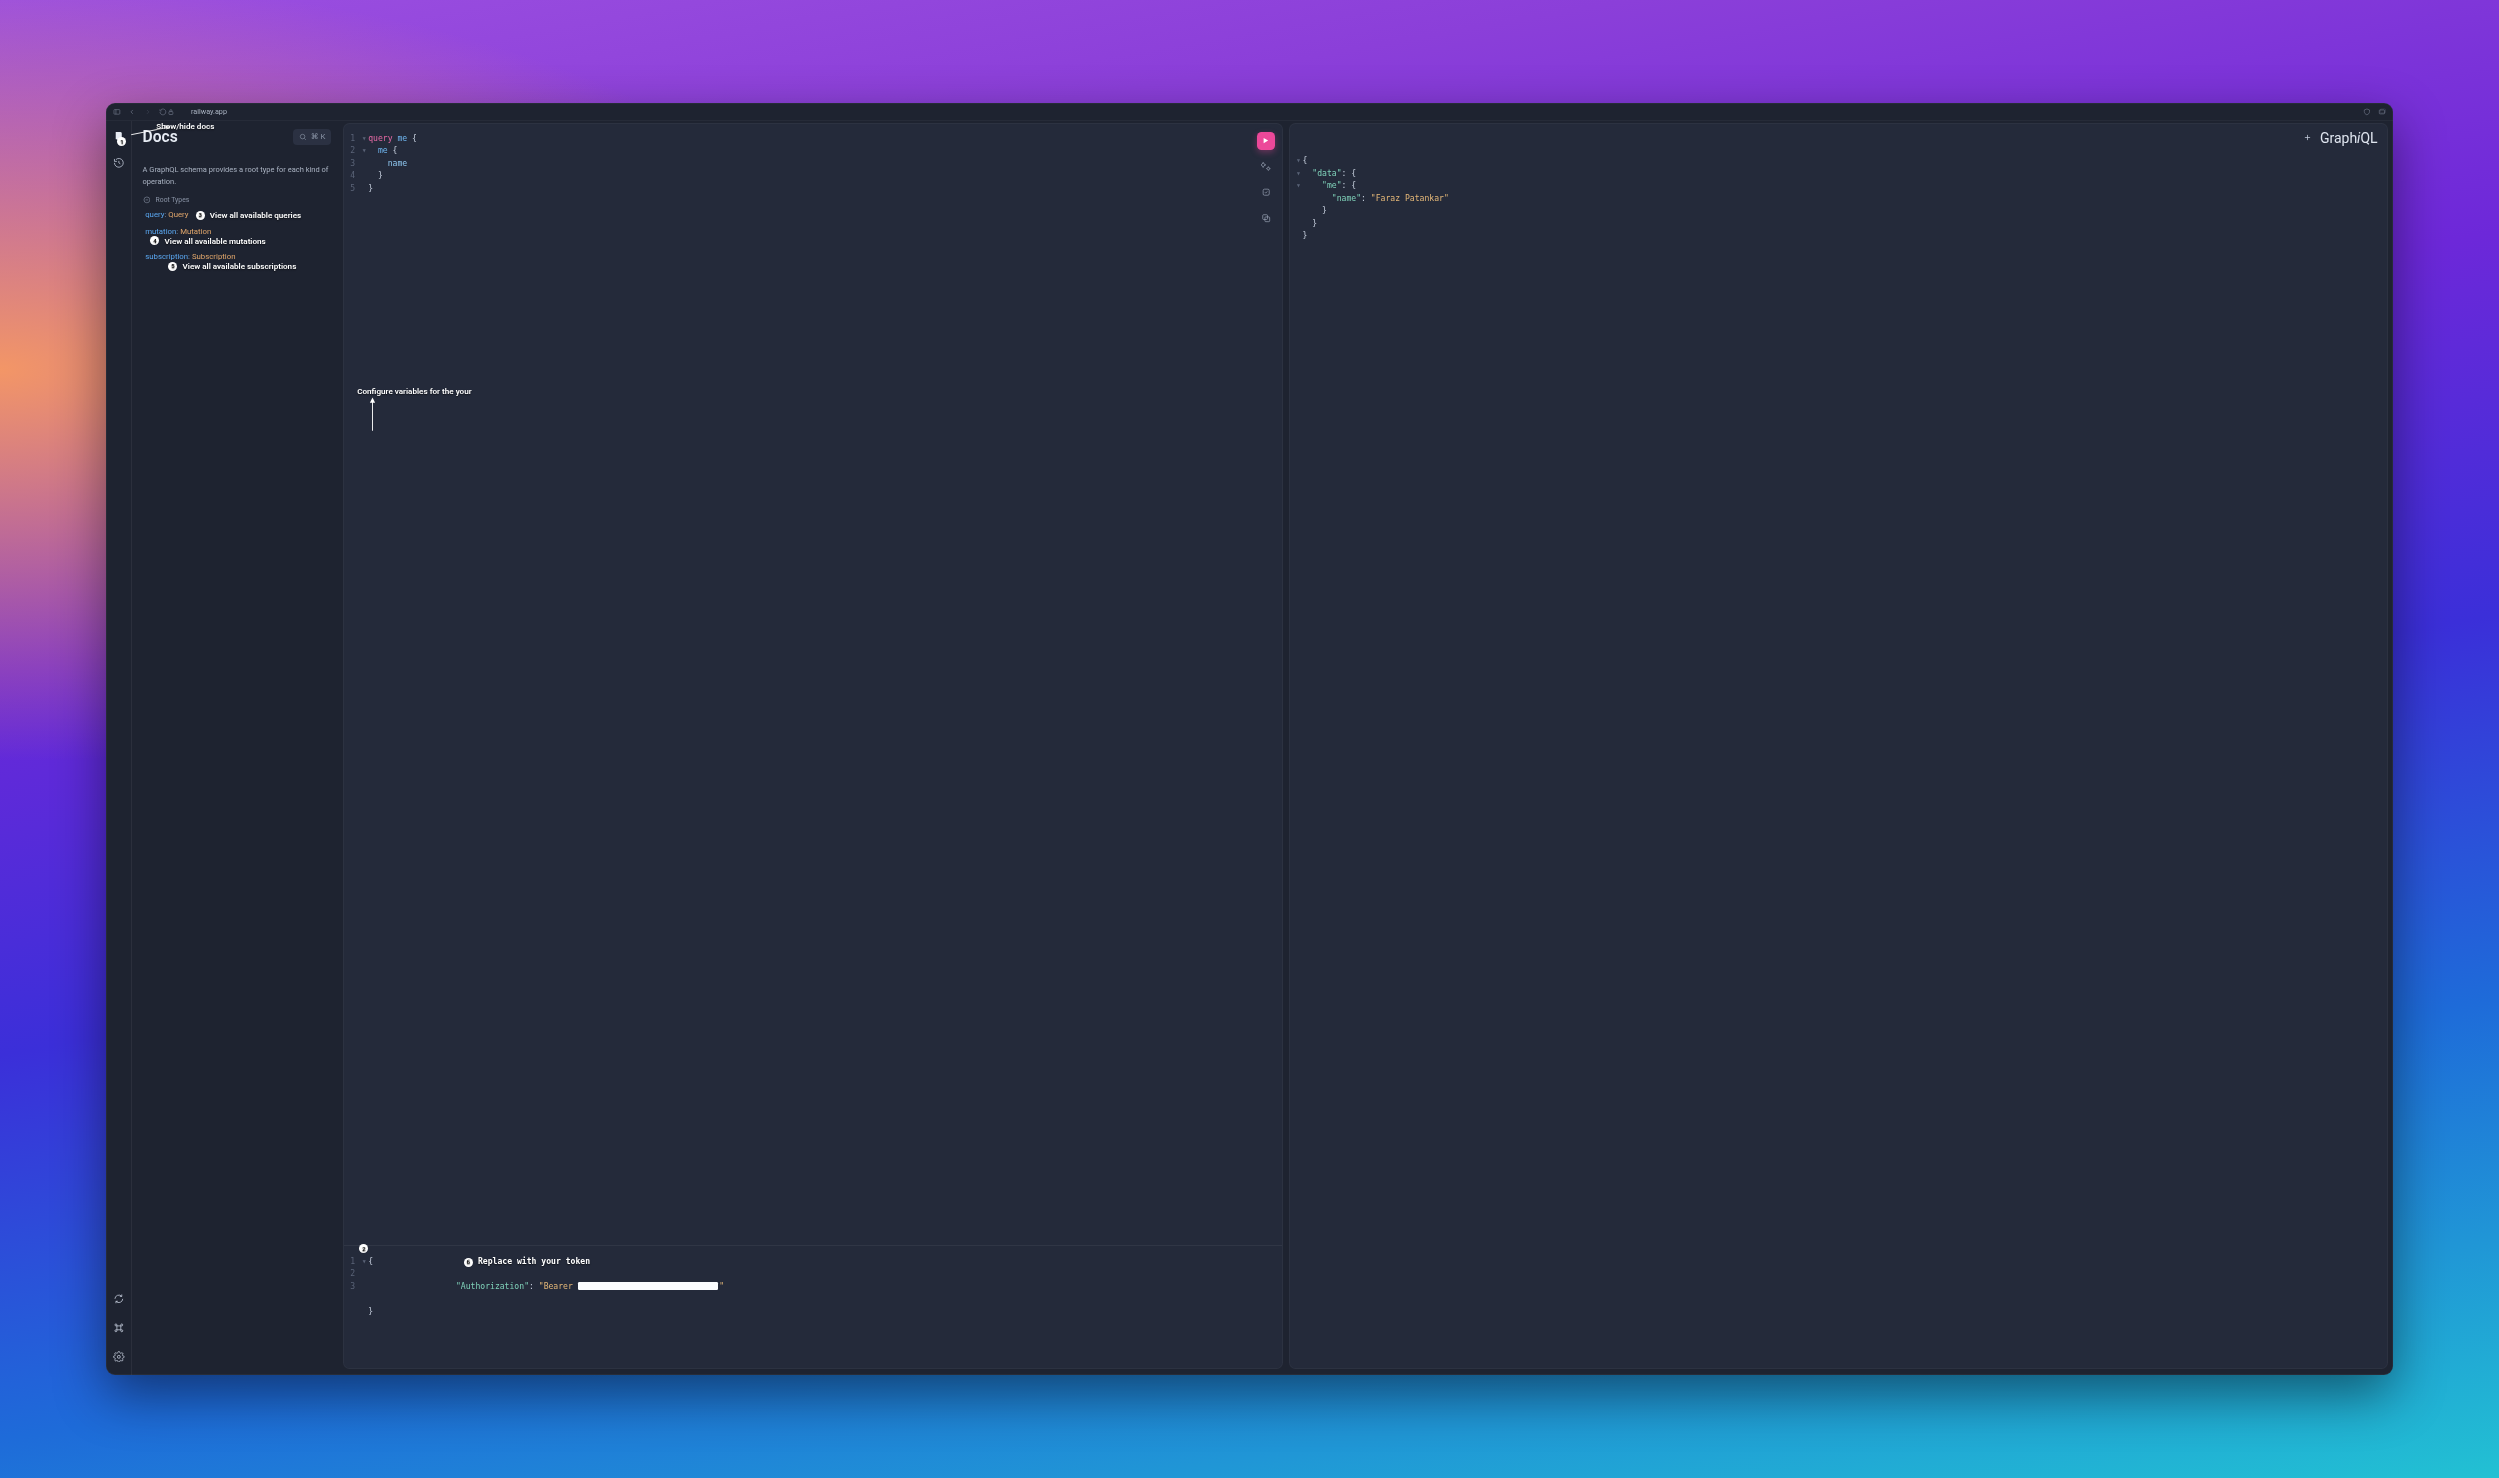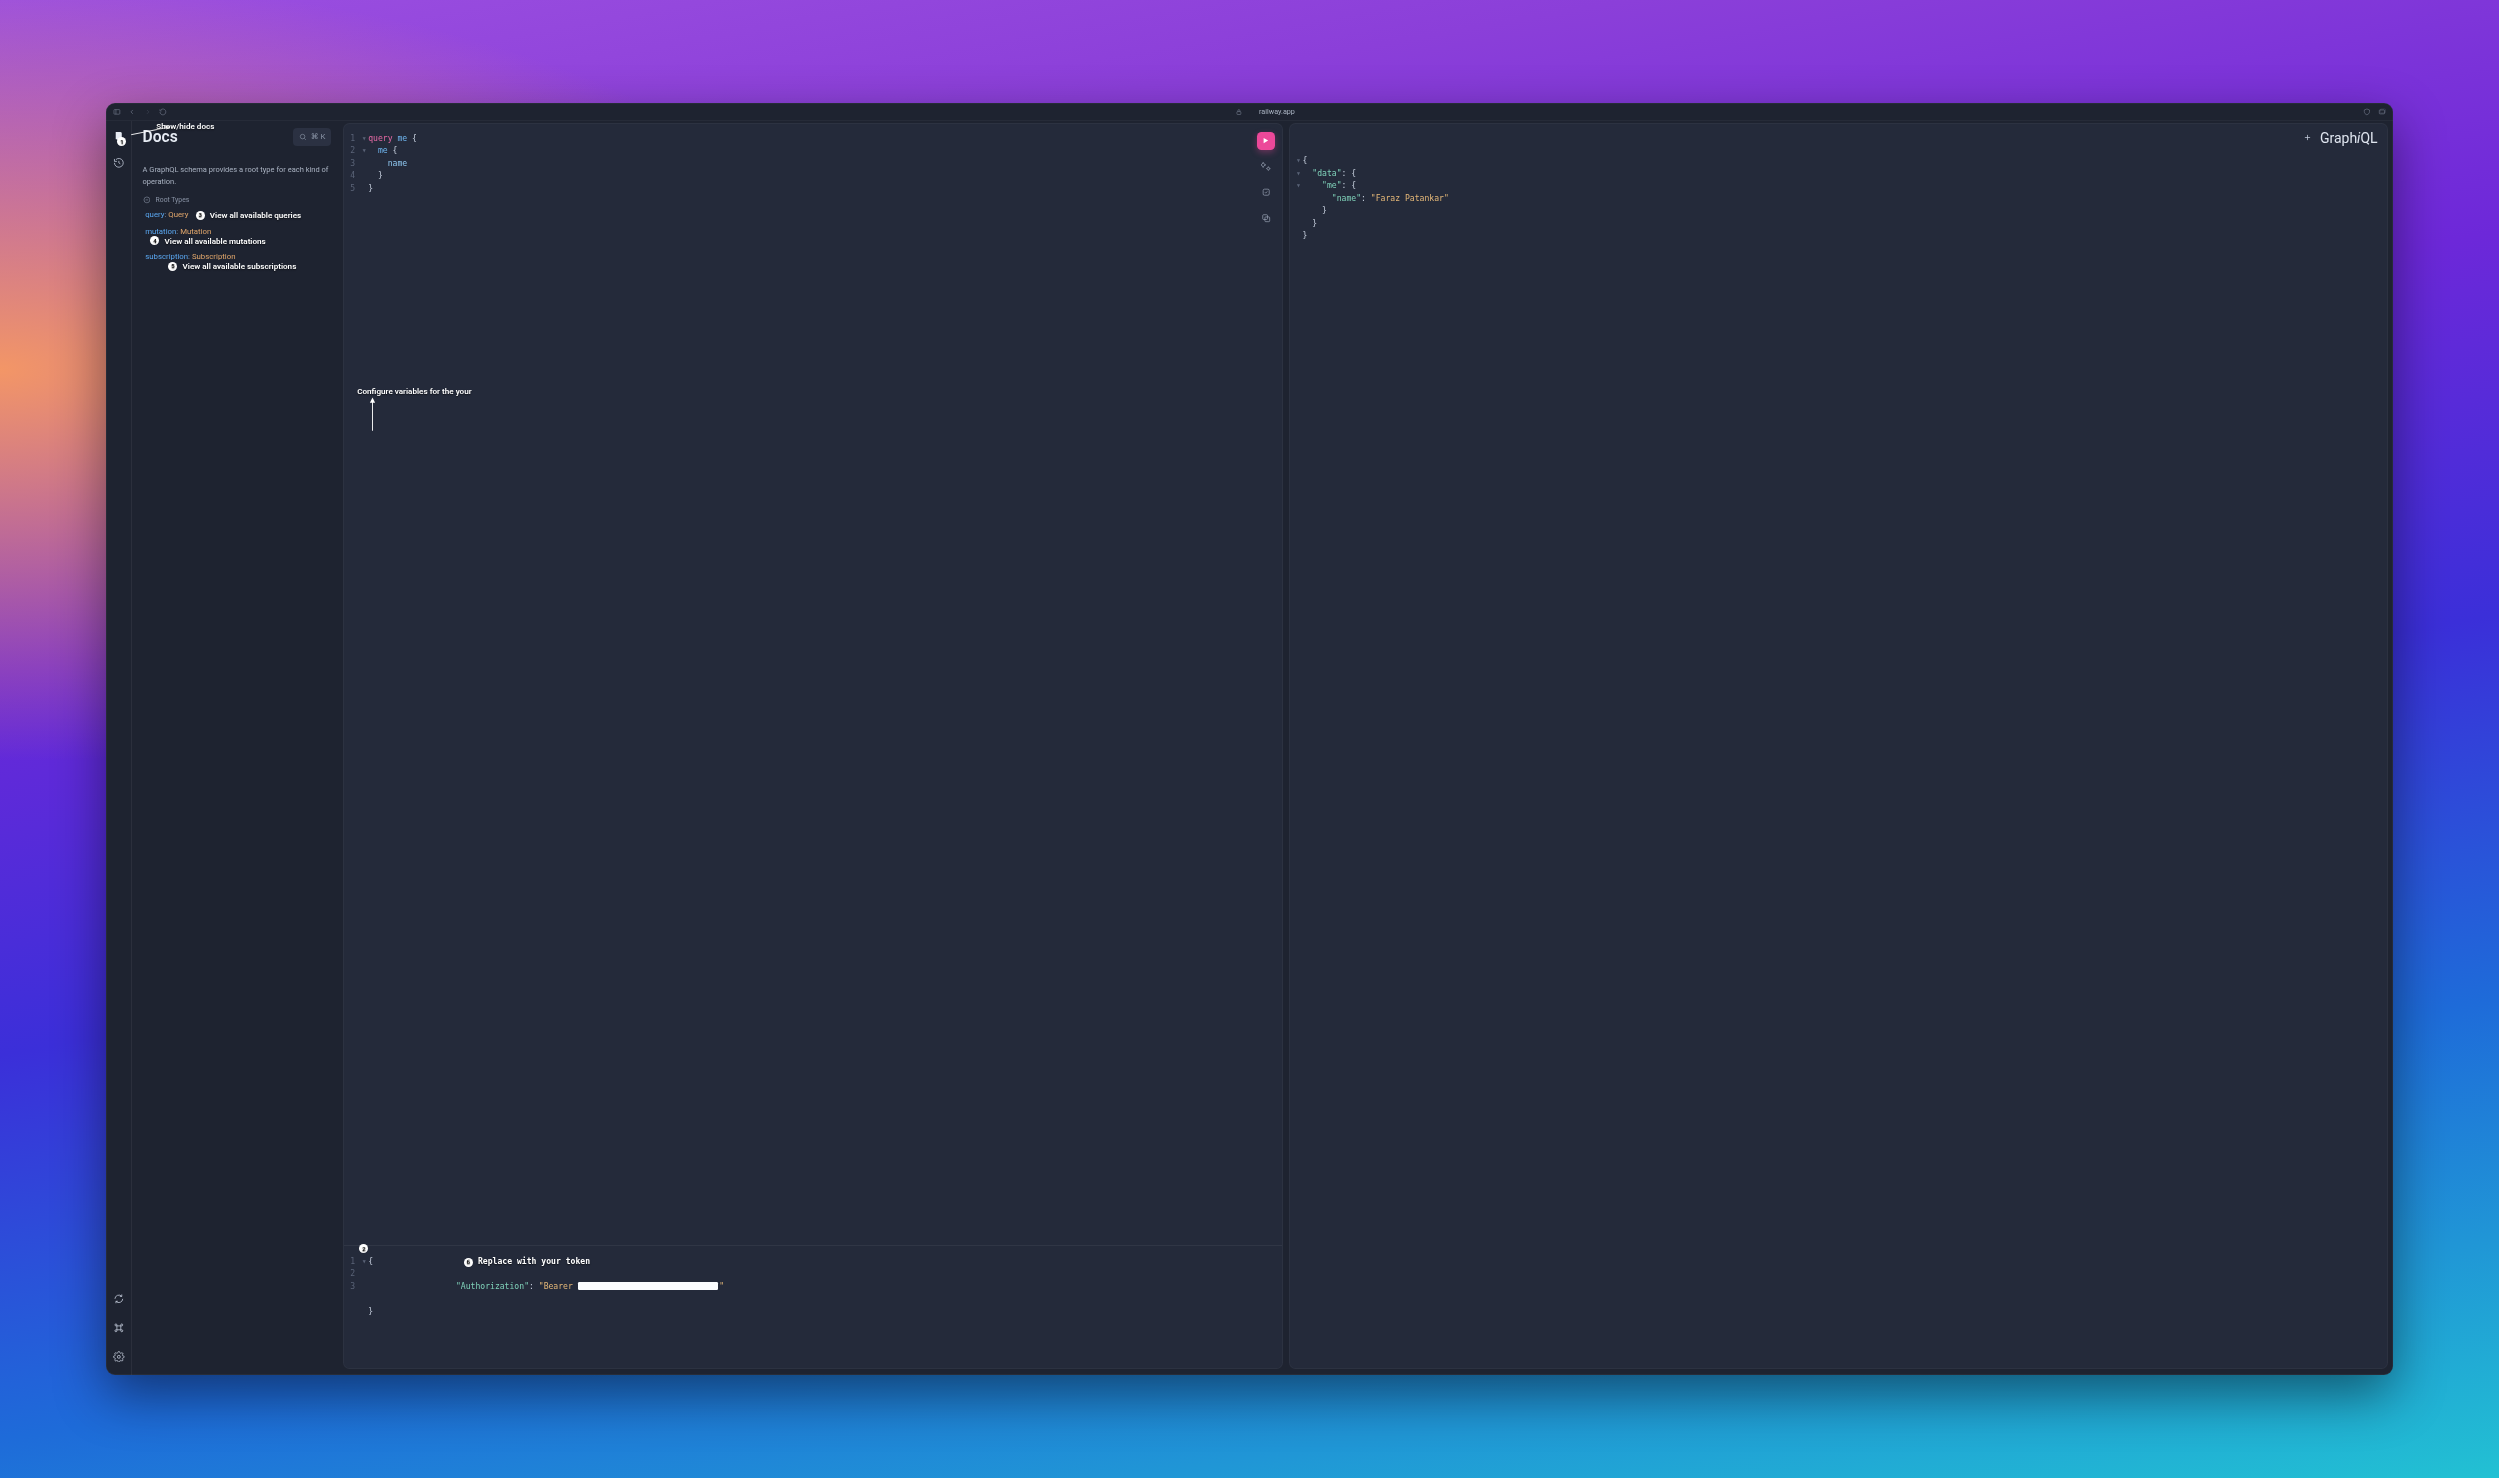--- a/index.html
+++ b/index.html
@@ -25,21 +25,21 @@
   }
   .titlebar {
     height: 18px; flex: 0 0 18px;
     display: flex; align-items: center;
     padding: 0 6.5px;
     color: #9aa4b5;
     font-size: 7.2px;
     border-bottom: 0.7px solid rgba(255,255,255,0.04);
   }
   .tb-left, .tb-right { display:flex; align-items:center; gap:7.8px; }
-  .tb-center { flex:1; display:flex; align-items:center; justify-content:center; gap:16px; }
+  .tb-center { flex:1; display:flex; align-items:center; gap:16px; }
   .tb-icon { width:7.8px; height:7.8px; display:inline-flex; align-items:center; justify-content:center; }
   .tb-icon svg { width:7.8px; height:7.8px; stroke:#8a94a6; fill:none; stroke-width:1.5; }
   .tb-domain { color:#aab3c2; }
   .app-body { flex:1; display:flex; min-height:0; }
   .rail {
     width: 26px; flex:0 0 26px;
     border-right: 0.7px solid rgba(255,255,255,0.06);
     display:flex; flex-direction:column; align-items:center;
     padding: 6.5px 0;
     position: relative;
@@ -49,21 +49,21 @@
   .rail-btn { width:15.6px; height:15.6px; display:flex; align-items:center; justify-content:center; color:#c6cedd; cursor:pointer; border-radius:2.6px; }
   .rail-btn svg { width:11.7px; height:11.7px; stroke:#c6cedd; fill:none; stroke-width:1.6; }
   .rail-btn.active svg { stroke:#e6ebf3; fill:#e6ebf3; }
   .docs-panel {
     width: 208px; flex:0 0 208px;
     display:flex; flex-direction:column;
     padding: 6.5px 9px 6.5px 10.4px;
     color:#c6cedd;
     position:relative;
   }
-  .docs-header { display:flex; justify-content:space-between; margin-bottom:6.5px; }
+  .docs-header { display:flex; align-items:center; justify-content:space-between; margin-bottom:6.5px; }
   .docs-title { font-size:15.6px; font-weight:600; color:#e6ebf3; }
   .search-pill { display:flex; align-items:center; gap:3.9px; background:#2b3142; border-radius:3.9px; padding:3.3px 5.9px; color:#8a94a6; font-size:7.8px; cursor:pointer; }
   .search-pill svg { width:7.8px;height:7.8px; stroke:#8a94a6; fill:none; stroke-width:2; }
   .docs-desc { font-size:7.5px; color:#aab3c2; line-height:1.5;margin-top:12px; }
   .root-types { margin-top:9px; }
   .root-types-header { display:flex; align-items:center; gap:5.2px; font-size:6.8px; color:#8a94a6; margin-bottom:6.5px; }
   .root-types-header svg { width:7.8px;height:7.8px; stroke:#8a94a6; fill:none; stroke-width:1.8; }
   .root-row { font-size:7.8px; margin:6.5px 0 6.5px 2.6px; }
   .root-key { color:#5aa7f0; }
   .root-type { color:#e0a66b; }

